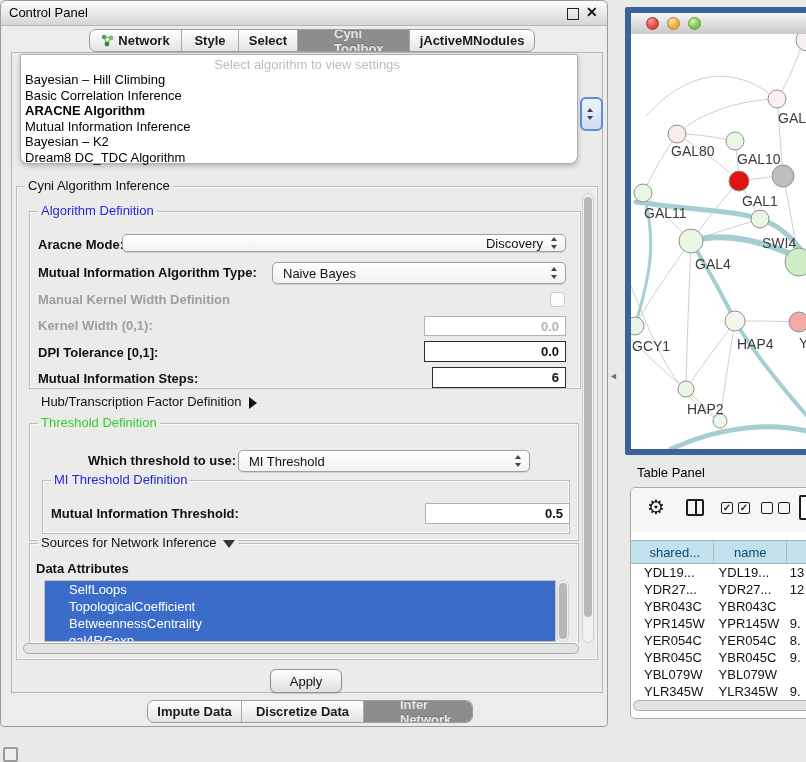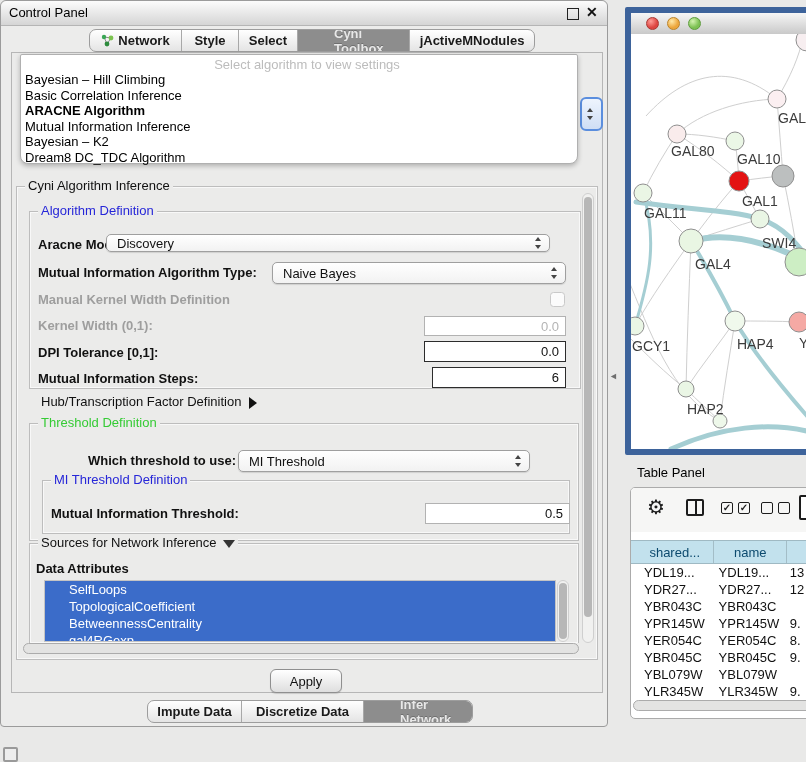--- a/index.html
+++ b/index.html
@@ -44,21 +44,21 @@
   .gtitle.green{color:#35cb35;}
   .lbl{font-weight:bold;white-space:nowrap;}
   .lbl.dis{color:#9e9e9e;}
   .combo{background:linear-gradient(#ffffff,#f2f2f2);border:1px solid #9f9f9f;border-radius:5px;
          display:flex;align-items:center;padding:0 22px 0 10px;box-sizing:border-box;box-shadow:0 1px 1px rgba(0,0,0,.12);}
   .spin{position:absolute;right:7px;top:50%;transform:translateY(-50%);width:7px;height:12px;}
   .spin i{position:absolute;left:0;width:0;height:0;border-left:3.5px solid transparent;border-right:3.5px solid transparent;}
   .spin i.up{top:0;border-bottom:4.5px solid #444;}
   .spin i.dn{bottom:0;border-top:4.5px solid #444;}
   .field{background:#fff;border:1px solid #b2b2b2;box-sizing:border-box;display:flex;align-items:center;
-         justify-content:flex-end;padding:0 6px;}
+         justify-content:flex-end;padding:0 6px;font-weight:bold;}
   .field.strong{border:1.6px solid #2c2c2c;}
   .field.dis{color:#b4b4b4;}
   .checkbox{width:15px;height:15px;border:1.4px solid #c9c9c9;border-radius:3.5px;background:#fbfbfb;box-sizing:border-box;}
   .tri-right{display:inline-block;width:0;height:0;border-top:6px solid transparent;border-bottom:6px solid transparent;
              border-left:8px solid #111;vertical-align:middle;margin-left:8px;}
   .tri-down{display:inline-block;width:0;height:0;border-left:6px solid transparent;border-right:6px solid transparent;
             border-top:8px solid #333;vertical-align:middle;margin-left:6px;}
   .vscroll{width:12px;background:#f1f1f0;border:1px solid #cfcfcf;border-radius:6px;box-sizing:border-box;}
   .vthumb{position:absolute;left:1px;width:8px;background:#b7b7b7;border-radius:5px;}
   .hscroll-thumb{background:#e3e3e2;border:1px solid #ababab;border-radius:6px;box-sizing:border-box;}
@@ -163,21 +163,21 @@
         </div>
     </div>
 
     <div class="abs group" style="left:4px;top:133px;width:582px;height:474px;">
       <span class="gtitle">Cyni Algorithm Inference</span>
 
       <div class="abs group" style="left:12px;top:24px;width:552px;height:178px;">
         <span class="gtitle blue">Algorithm Definition</span>
 
         <span class="abs lbl" style="left:8px;top:22px;line-height:22px;">Aracne Mode:</span>
-        <div class="abs combo" style="left:76px;top:22px;width:444px;height:18px;">
+        <div class="abs combo" style="left:92px;top:22px;width:444px;height:18px;justify-content:flex-end;">
           <span>Discovery</span>
           <span class="spin">
               <i class="up"></i>
               <i class="dn"></i>
             </span>
         </div>
 
         <span class="abs lbl" style="left:8px;top:50px;line-height:22px;">Mutual Information Algorithm Type:</span>
         <div class="abs combo" style="left:242px;top:50px;width:294px;height:22px;">
           <span>Naive Bayes</span>

